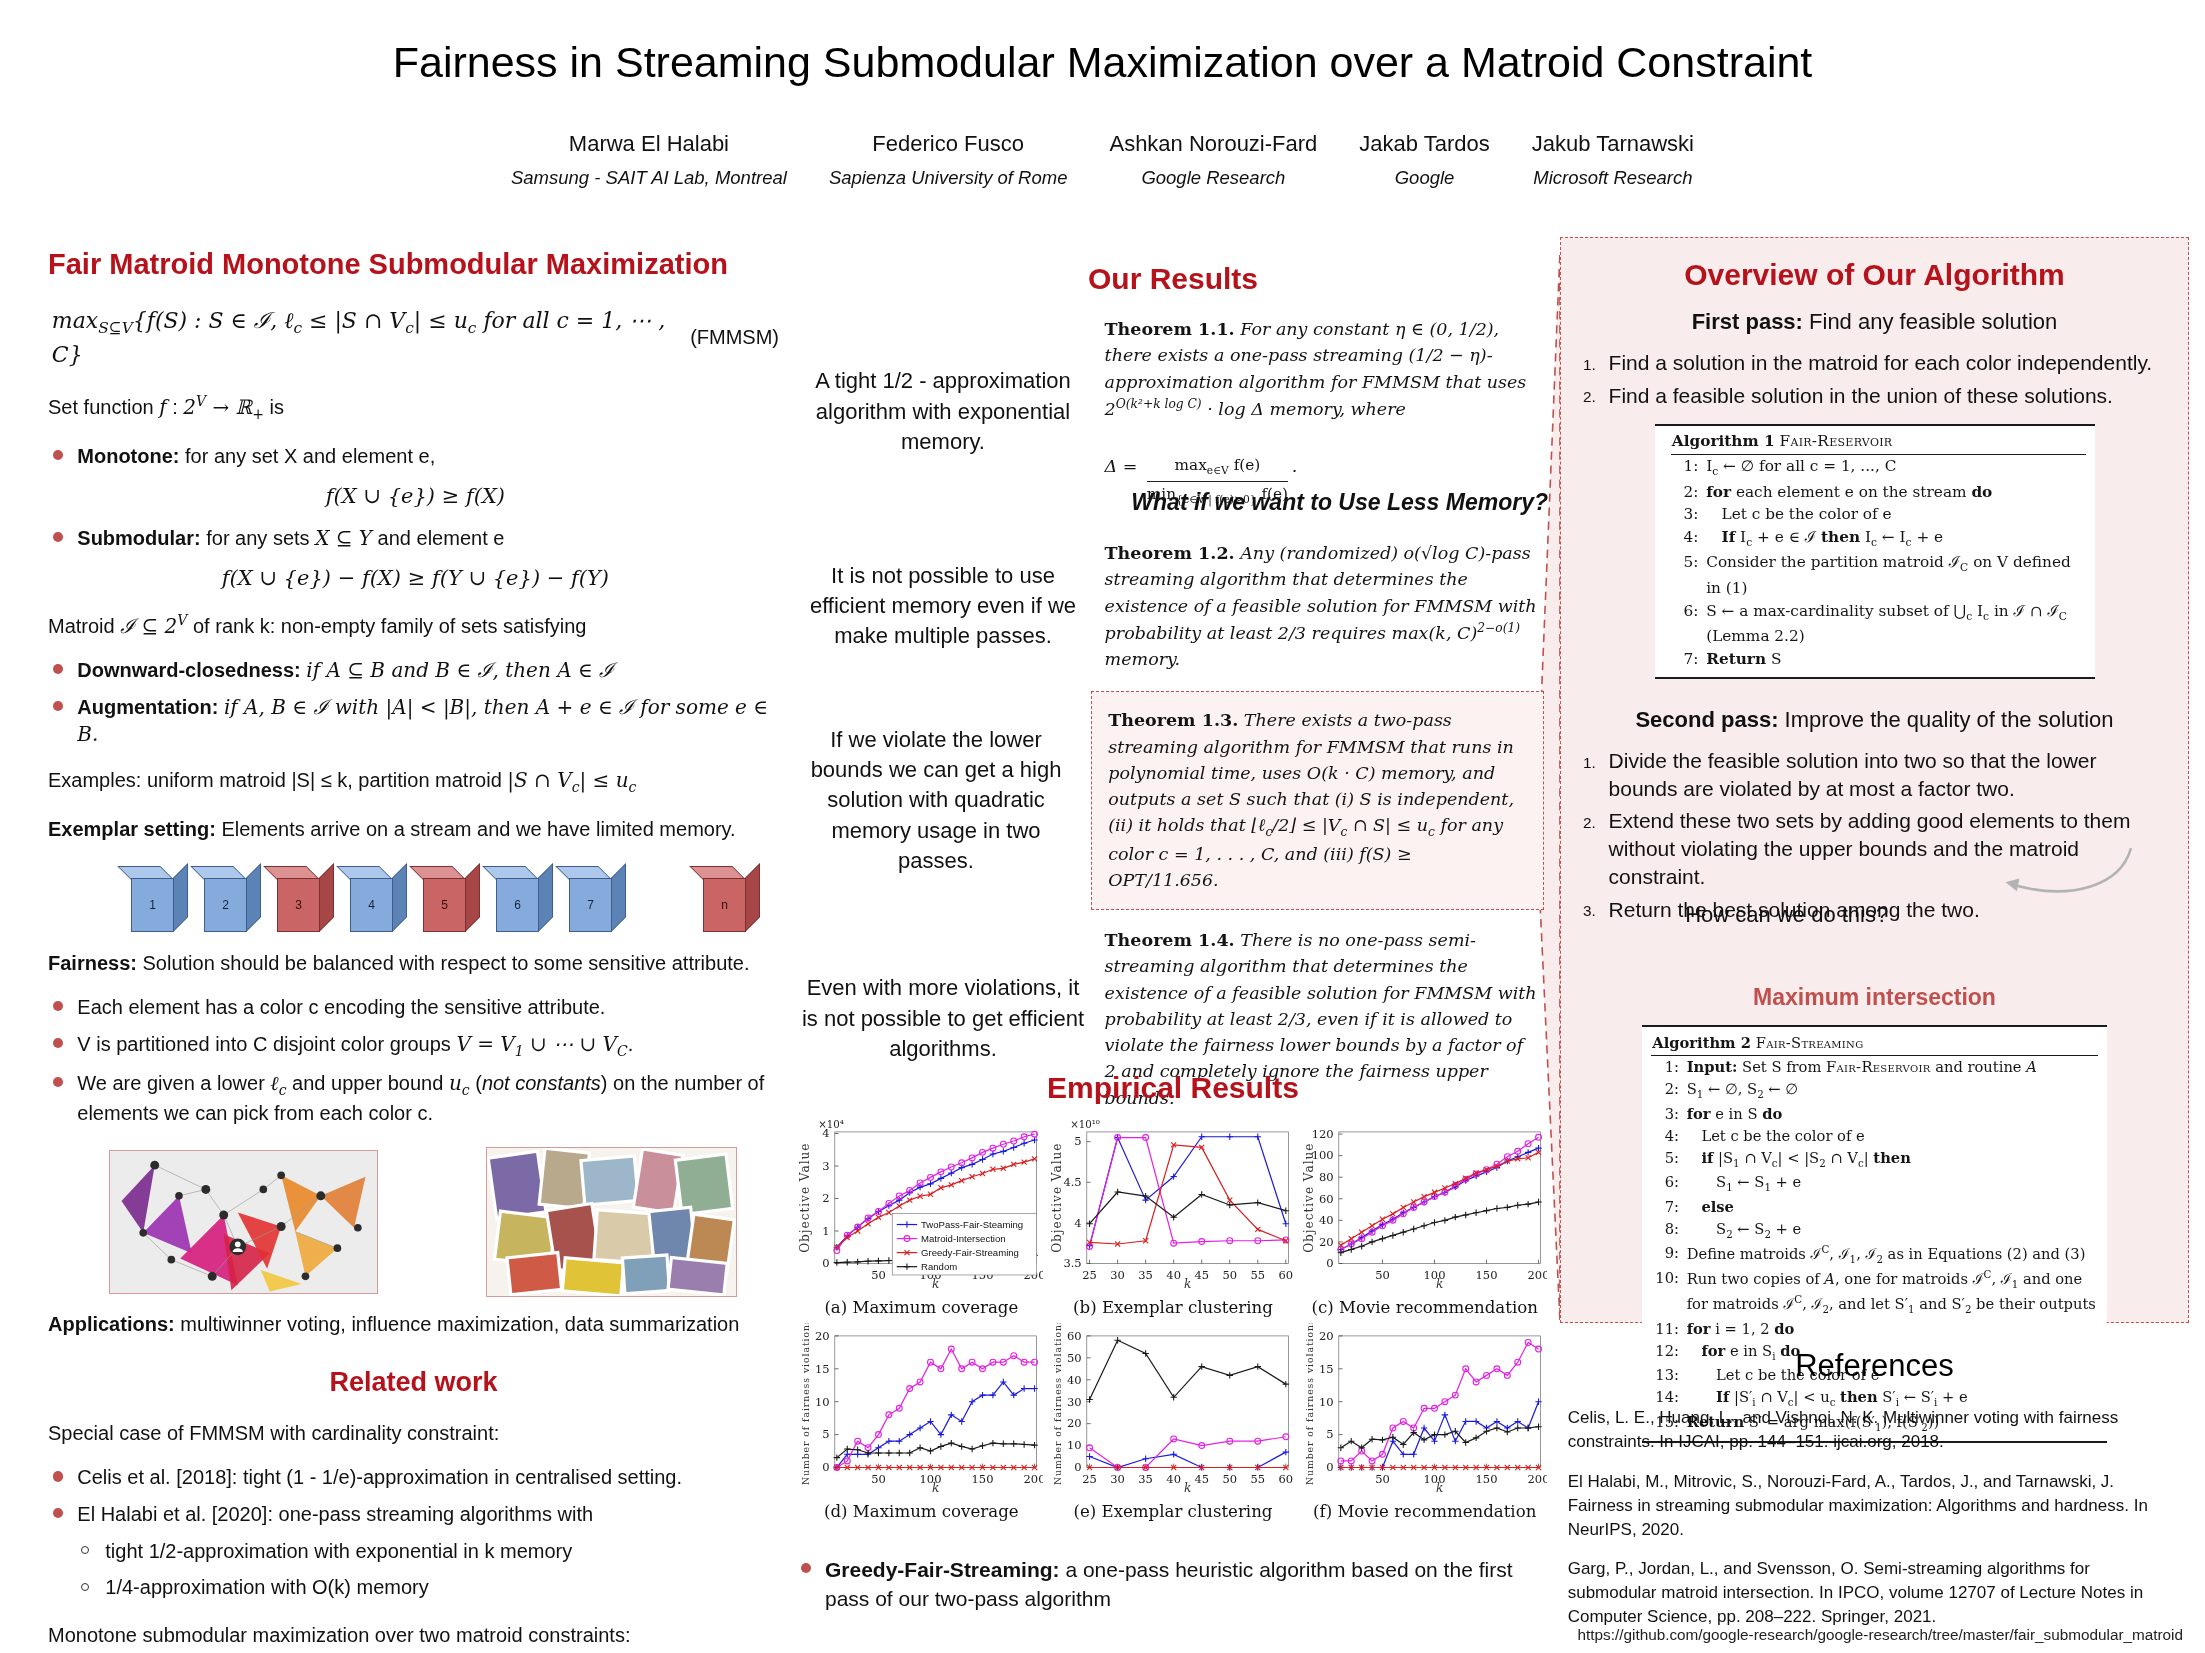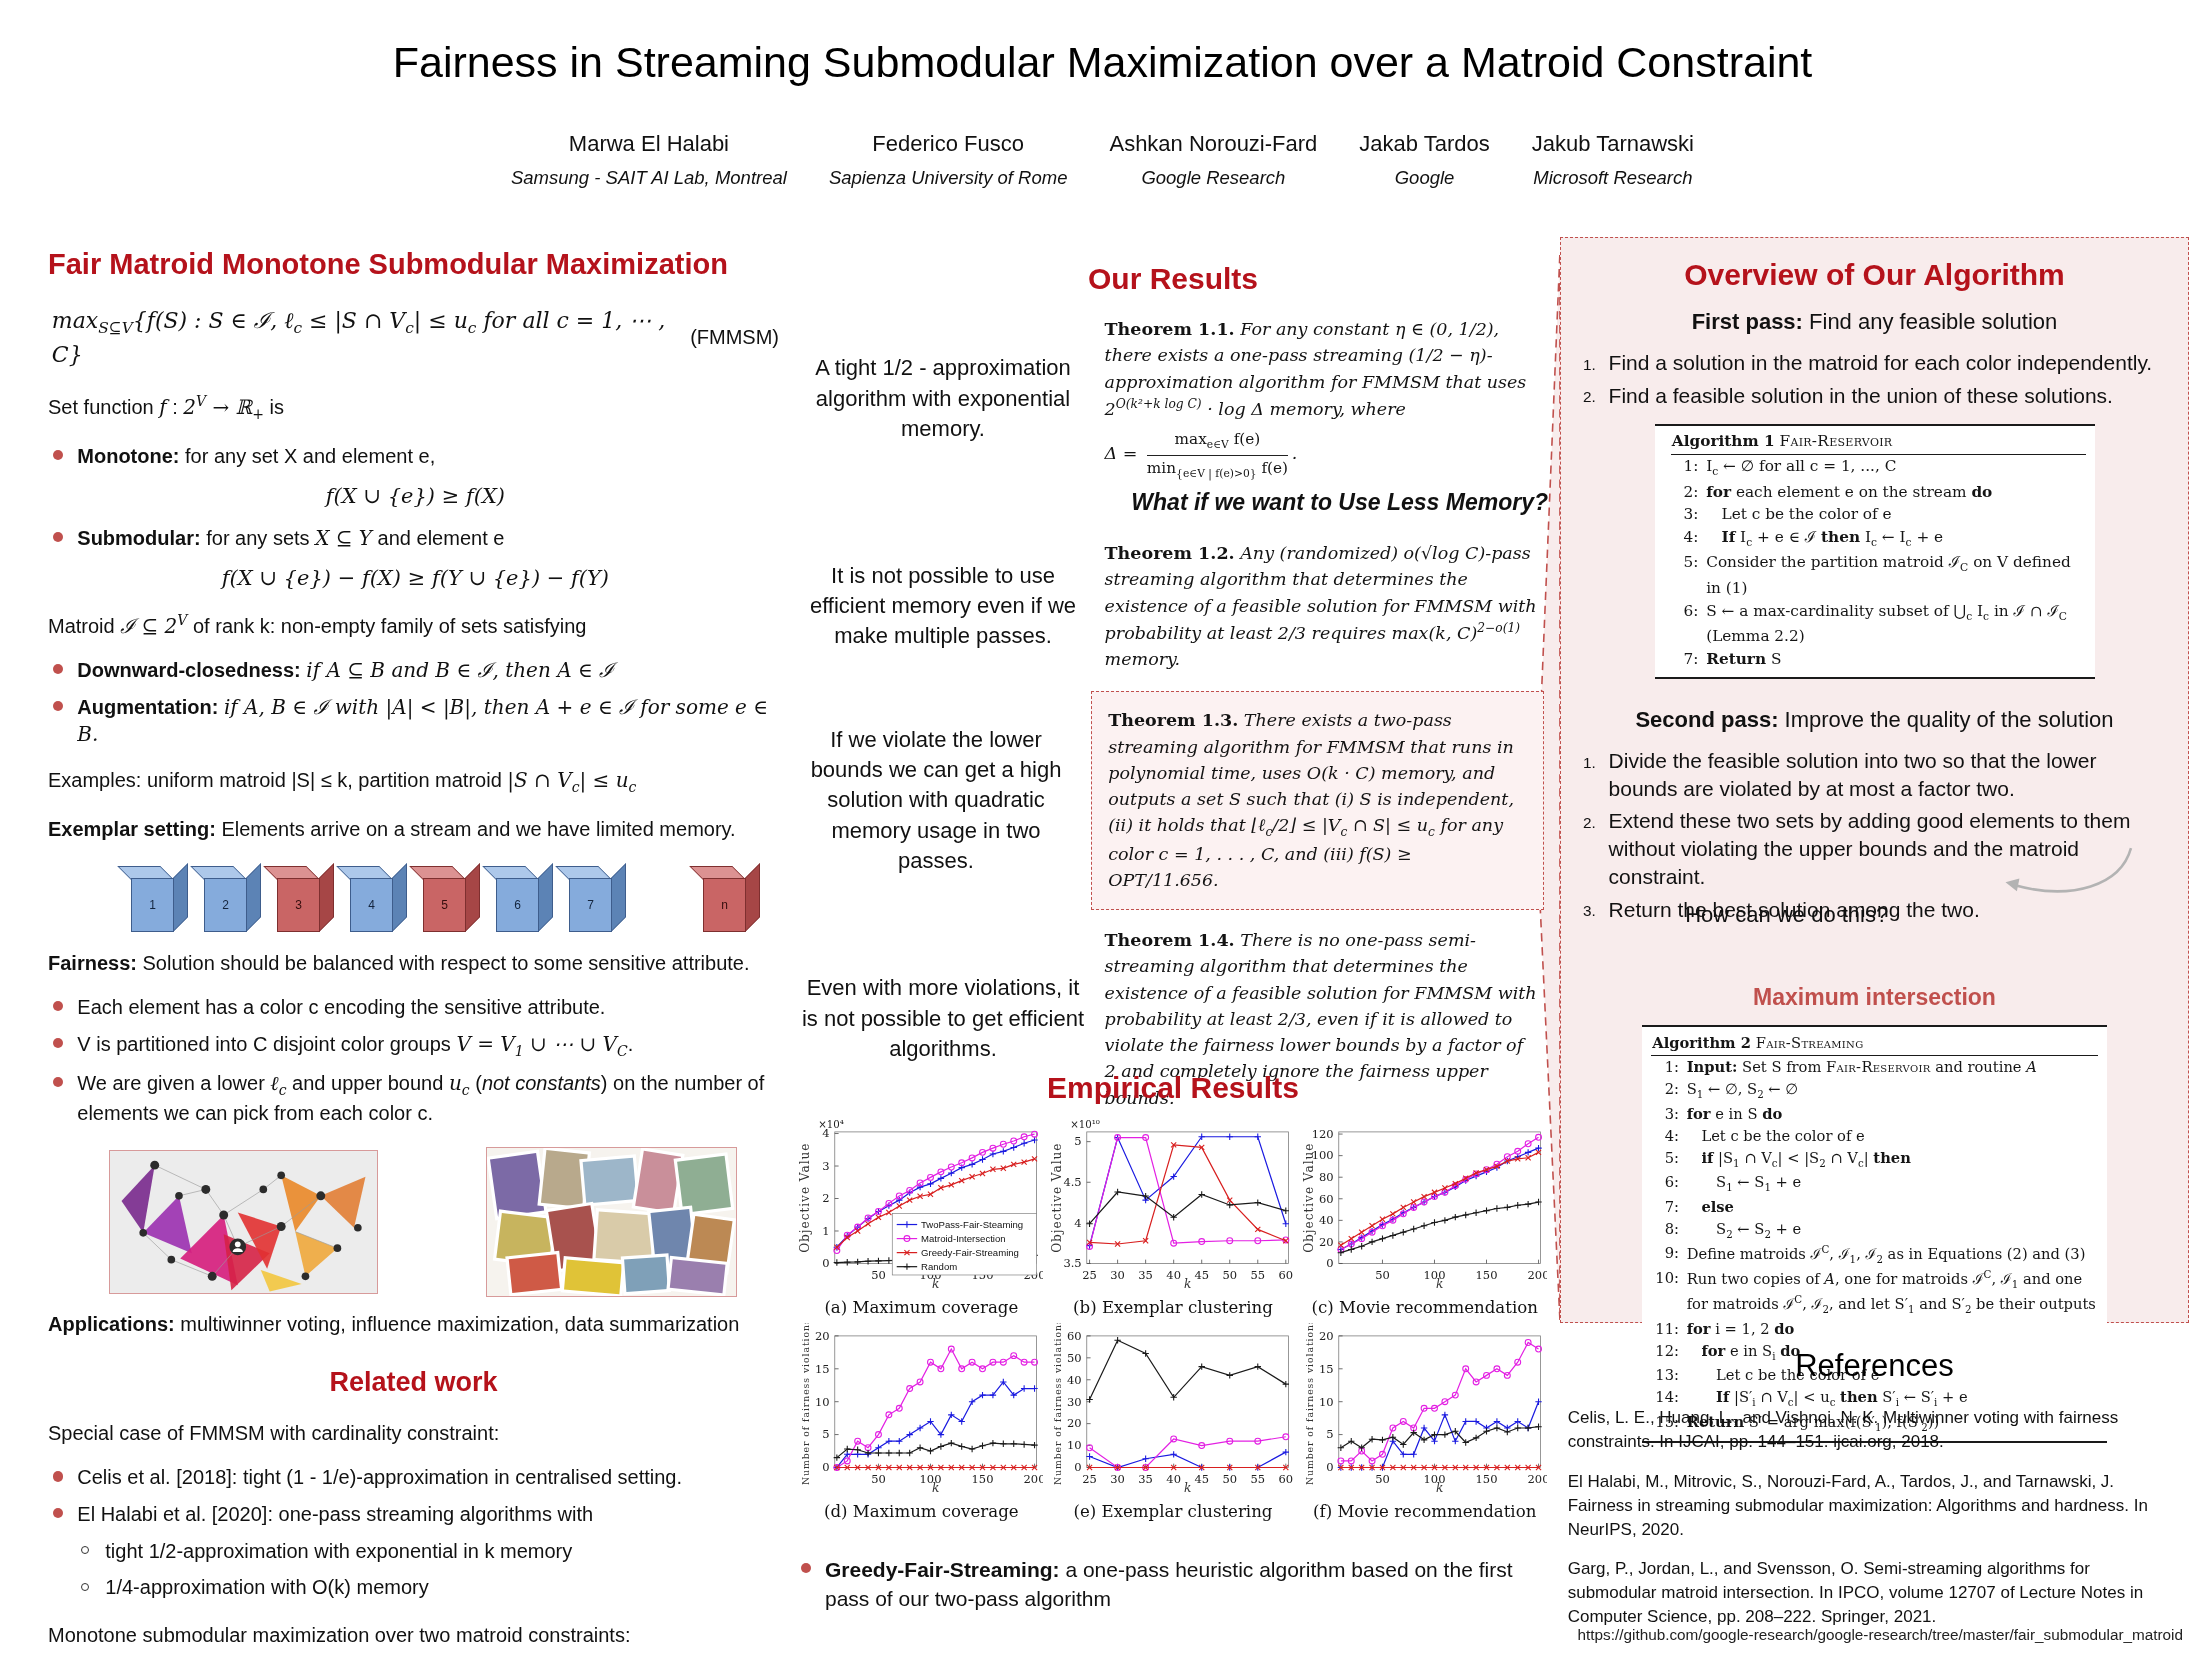--- a/index.html
+++ b/index.html
@@ -56,21 +56,21 @@
   .col-mid{position:absolute;left:798px;top:252px;width:750px;height:1397px;font-size:20px;}
   .mid-h{position:absolute;width:100%;text-align:center;font-size:30px;}
   .mrow{position:absolute;display:flex;gap:16.6px;align-items:center;}
   .anno{flex:none;text-align:center;font-size:22px;line-height:1.38;}
   .thm{font-family:"DejaVu Serif",serif;font-size:17.5px;line-height:1.5;color:#131313;}
   .thm .tl{font-weight:700;}
   .thm .body{font-style:italic;}
   .whatif{position:absolute;width:100%;text-align:right;font-size:23px;font-weight:700;font-style:italic;}
   .thmbox{border:1.9px dashed #c0504d;background:#fcf2f2;padding:15.3px 16.6px;}
   .frac{display:inline-flex;flex-direction:column;text-align:center;vertical-align:middle;font-size:15.3px;margin:0 3.8px;}
-  .fr-n{border-bottom:1.3px solid #222;padding:0 5.1px 1.3px;}
+  .fr-n{border-bottom:1.3px solid #222;padding:0 5.1px 1.3px;margin-top:26px;}
   .fr-d{padding-top:1.3px;}
   .charts{position:absolute;display:grid;grid-template-columns:repeat(3,244px);column-gap:7.7px;row-gap:6.4px;}
   .chart .cap{font-family:"DejaVu Serif",serif;font-size:16.6px;text-align:center;margin-top:0px;}
   .gbullet{position:absolute;padding-left:27px;font-size:21px;line-height:1.4;}
   .gbullet::before{content:"";position:absolute;left:2.6px;top:7.7px;width:10.2px;height:10.2px;border-radius:50%;background:#c0504d;}
 
   
   .panel{position:absolute;left:1560px;top:237px;width:629px;height:1086px;box-sizing:border-box;
     background:#f8ecec;border:1.9px dashed #c0504d;padding:15.3px 22px;}
   .panel-h{text-align:center;font-size:30px;margin:5.1px 0 16.6px 0;}

